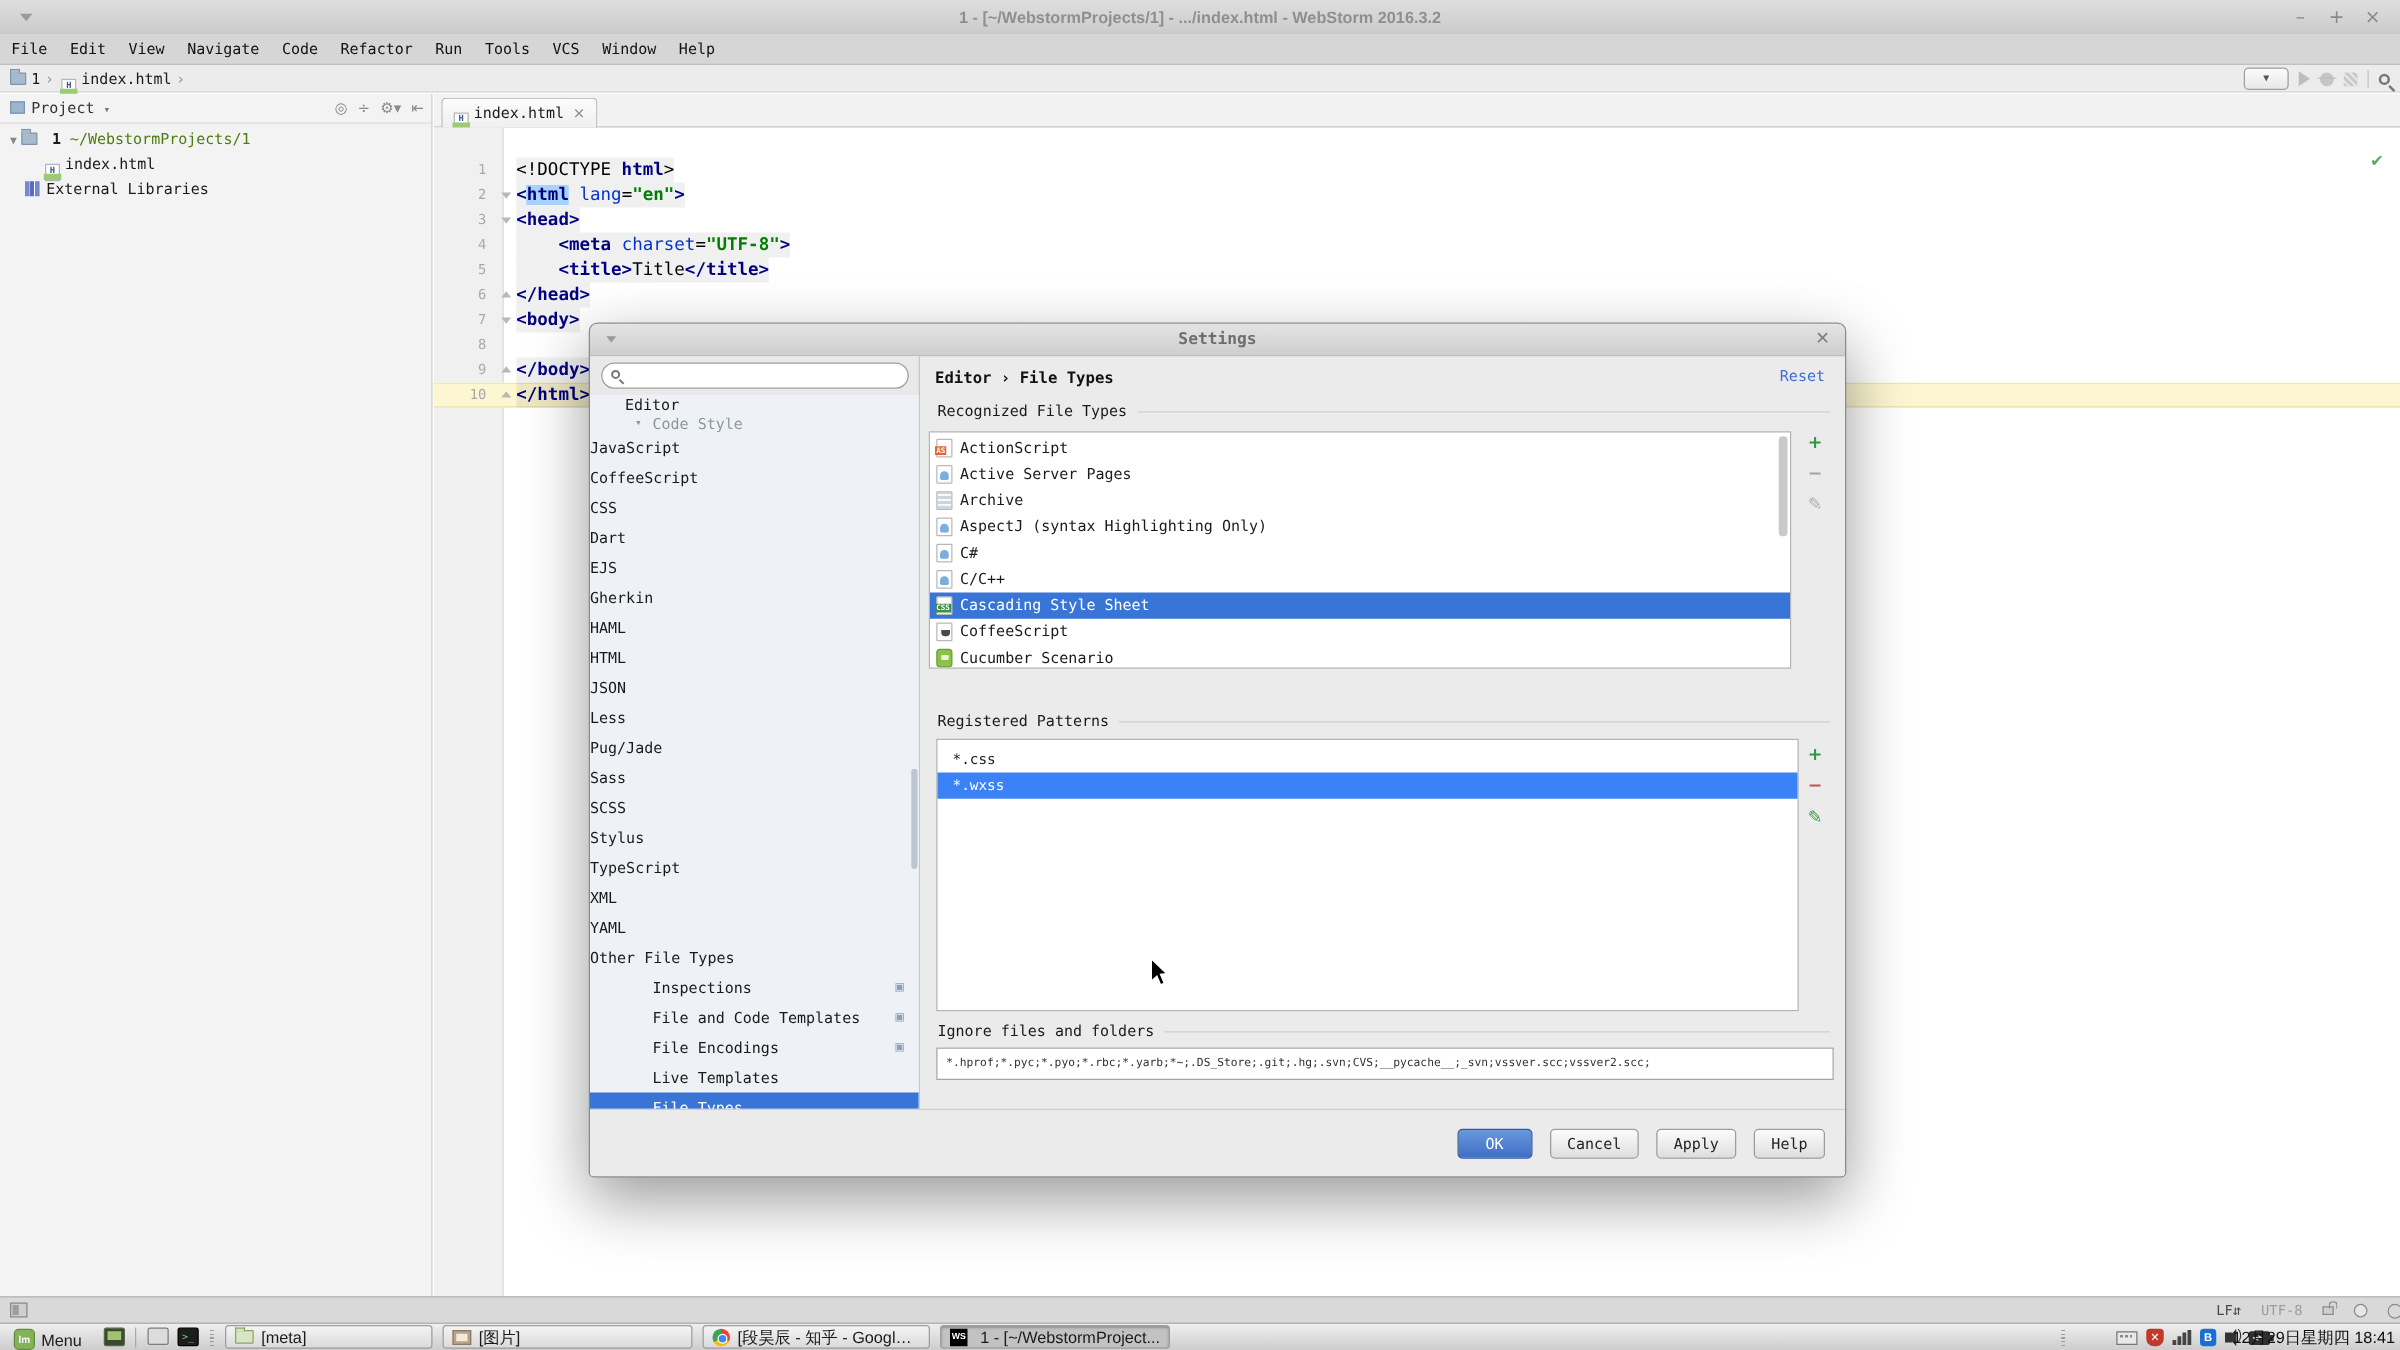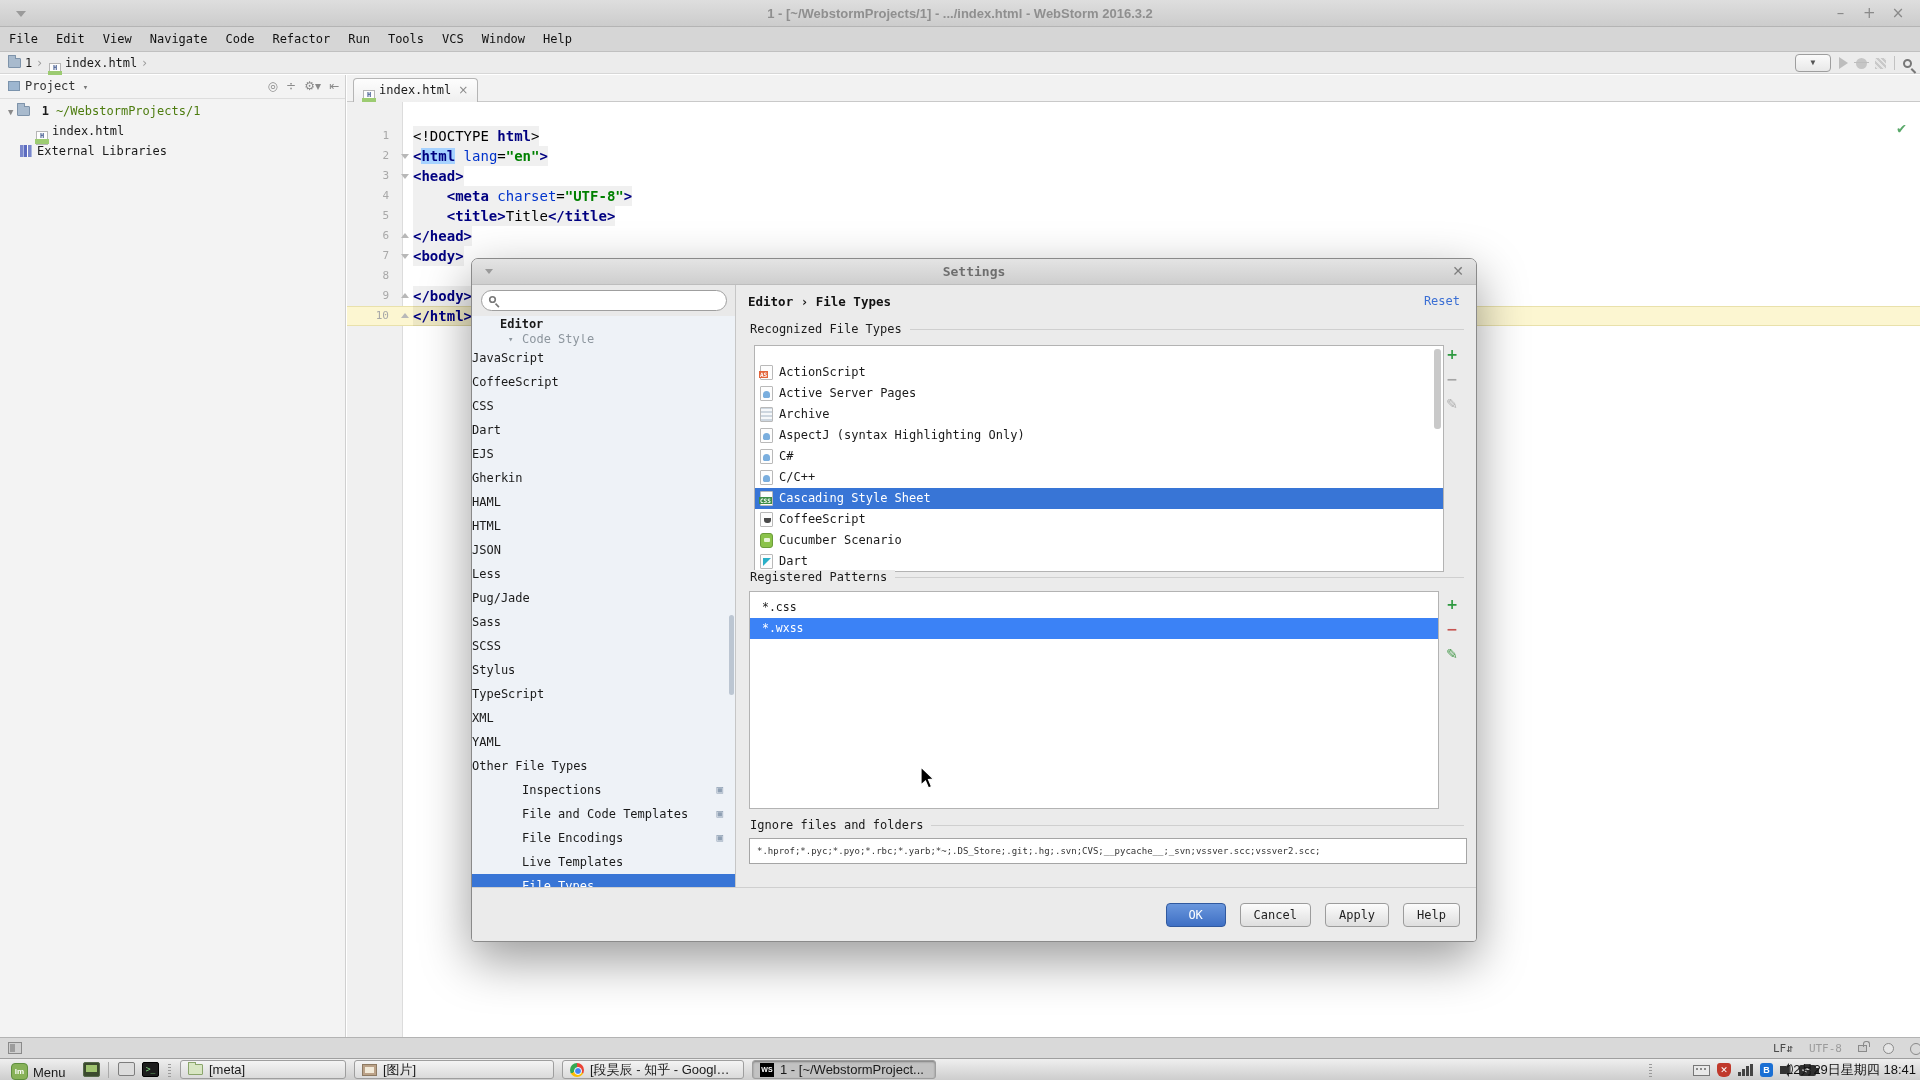--- a/index.html
+++ b/index.html
@@ -81,34 +81,34 @@
   .dlg-x{position:absolute;right:12px;top:0;line-height:25px;color:#7d7d7d;font-size:14px;font-family:"DejaVu Sans",sans-serif}
   .dlg-left{position:absolute;left:0;top:26px;width:264px;height:604px;background:#e9e9e9;border-right:1px solid #c6c6c6}
   .dlg-search{position:absolute;left:9px;top:5px;width:246px;height:21px;border:1px solid #9f9f9f;border-radius:11px;background:#fff}
   .dlg-search .mag{position:absolute;left:6px;top:4px;transform:scale(.8)}
   .dlg-search input{position:absolute;left:22px;top:1px;right:8px;height:17px;border:none;outline:none;background:transparent;font:inherit}
   .stree{position:absolute;left:0;top:31px;right:0;bottom:0;background:#eef2f7;overflow:hidden}
   .stree-row{height:24px;line-height:24px;white-space:nowrap;position:relative;color:#1a1a1a}
   .stree-row.i0{padding-left:28px}
   .stree-row.i1{padding-left:50px}
   .stree-row.i2{}
-  .stree-row.r-editor{height:18px;line-height:17px;font-weight:bold}
+  .stree-row.r-editor{height:18px;line-height:17px;font-weight:normal}
   .stree-row.r-muted{height:12px;line-height:11px;color:#8d969e;overflow:hidden}
   .stree-row.sel{background:#3875d6;color:#fff}
   .stree-row .arr{position:absolute;left:36px;color:#8d969e;font-size:9px}
   .stree-row .badge{position:absolute;right:12px;color:#8fa0b4;font-size:11px}
   .stree-sb{position:absolute;right:1px;top:330px;width:5px;height:80px;background:#bcc6d2;border-radius:3px}
 
   .dlg-right{position:absolute;left:264px;top:26px;right:0;bottom:54px}
   .dlg-path{position:absolute;left:12px;top:9px;font-weight:bold;font-size:12.5px;color:#111}
   .dlg-reset{position:absolute;right:16px;top:9px;font-size:12px;color:#3b6fd4}
   .sec{position:absolute;left:14px;right:12px;height:14px}
   .sec .rule{position:absolute;left:0;right:0;top:7px;border-top:1px solid #cfcfcf}
   .sec .lbl{position:relative;background:#ebebeb;padding-right:8px;font-size:12px;color:#1a1a1a;z-index:1}
-  .ftlist{position:absolute;left:18px;top:60px;width:690px;height:227px;background:#fff;border:1px solid #b3b3b3;overflow:hidden;padding-top:16px}
+  .ftlist{position:absolute;left:7px;top:60px;width:690px;height:190px;background:#fff;border:1px solid #b3b3b3;overflow:hidden;padding-top:2px}
   .ft-row{height:21px;line-height:21px;display:flex;align-items:center;white-space:nowrap;font-size:12px}
   .ft-row.sel{background:#3875d6;color:#fff}
   .ft-row .lab{margin-left:6px}
   .list-sb{position:absolute;right:2px;top:3px;width:7px;height:80px;background:#c9c9c9;border-radius:3px}
   .fticon{width:13px;height:15px;background:#fdfdfd;border:1px solid #b9b9b9;border-radius:1px;position:relative;margin-left:5px;flex:none;font-style:normal}
   .fticon::before{position:absolute;font-size:6px;font-weight:bold;line-height:7px}
   .fti-as::before{content:"AS";left:-2px;bottom:1px;background:#e2643a;color:#fff;padding:0 1px}
   .fti-css::before{content:"CSS";left:-2px;bottom:1px;background:#3f8e47;color:#fff;padding:0 1px}
   .fti-person::before{content:"";left:2px;bottom:2px;width:7px;height:7px;border-radius:50% 50% 20% 20%;background:#7aaede}
   .fti-zip{background:repeating-linear-gradient(0deg,#cdd6df 0 2px,#f6f8fa 2px 4px)}
@@ -452,21 +452,21 @@
           <span class="lab">[meta]</span>
         </div>
         <div class="tb-win" style="left: 354px; width: 200px;">
           <span class="wic wic-image"></span>
           <span class="lab">[图片]</span>
         </div>
         <div class="tb-win" style="left: 562px; width: 182px;">
           <span class="wic wic-chrome"></span>
           <span class="lab">[段昊辰 - 知乎 - Google ...</span>
         </div>
-        <div class="tb-win active" style="left: 752px; width: 184px;">
+        <div class="tb-win active" style="left: 752px; width: 184px; justify-content: space-between;">
           <span class="wic wic-ws">WS</span>
           <span class="lab">1 - [~/WebstormProject...</span>
         </div>
       </div>
     <span class="grip" style="right:268px"></span>
     <div class="tray">
       <span class="ic-kbd"></span>
       <span class="ic-shield">✕</span>
       <span class="ic-bars">
           <i style="height:4px"></i>

